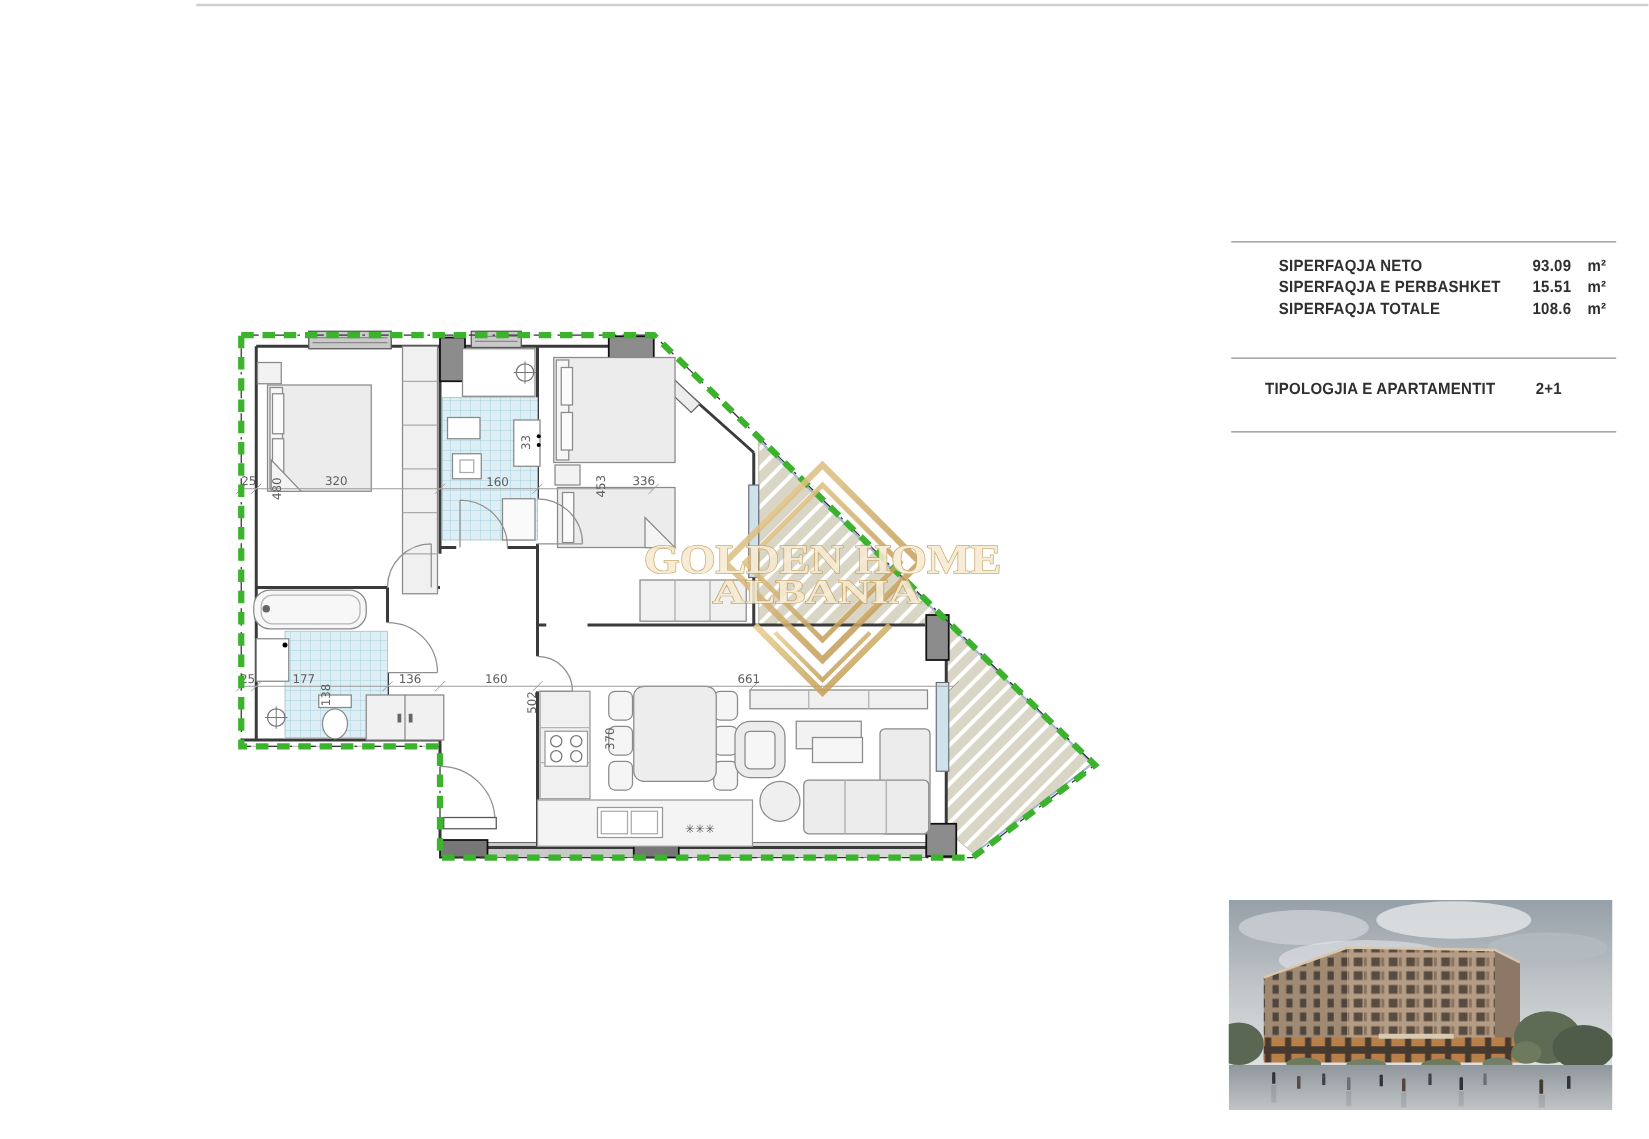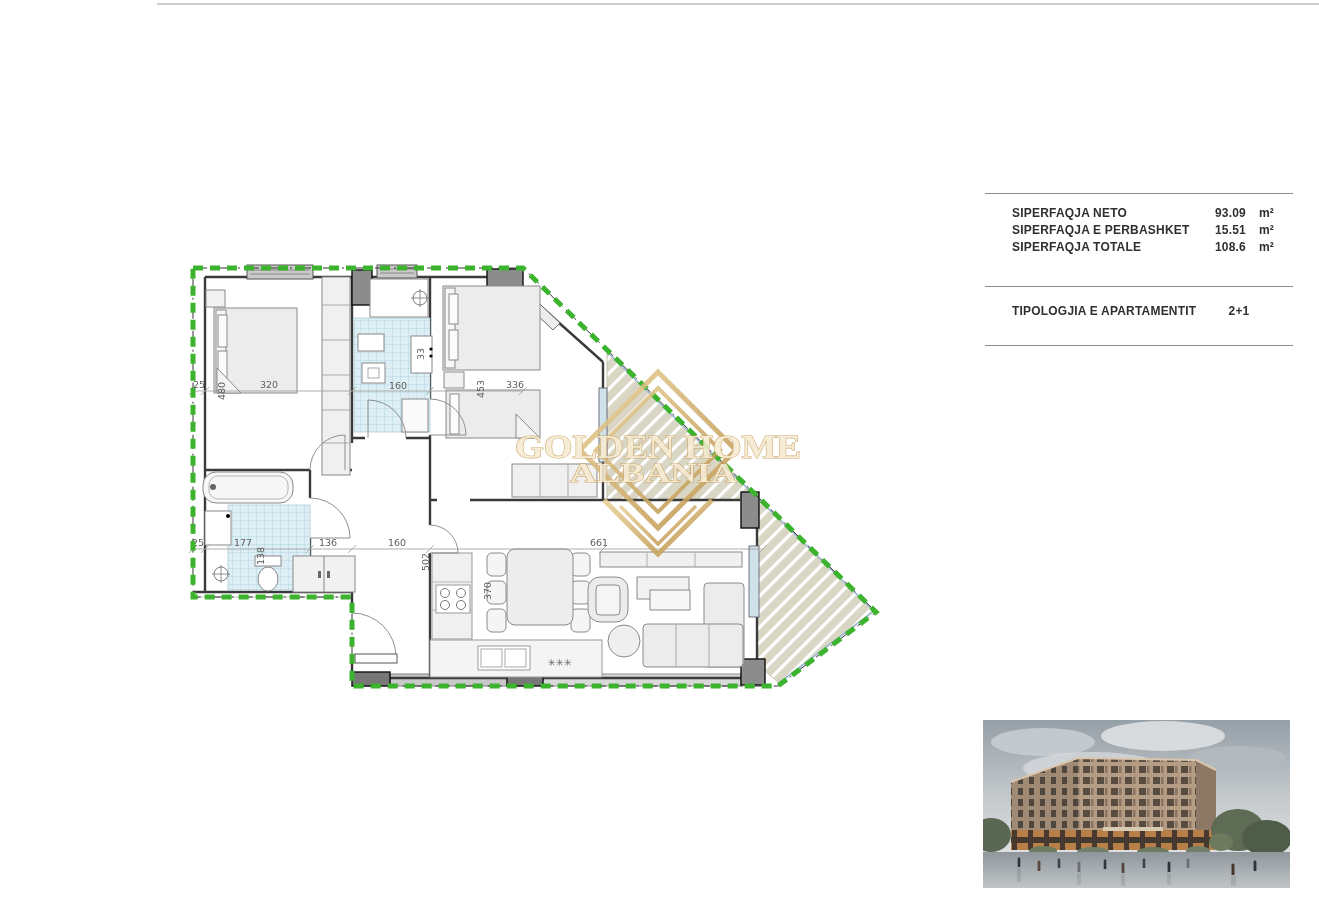--- a/index.html
+++ b/index.html
@@ -3,21 +3,21 @@
 <meta charset="utf-8">
 <style>
   html,body{margin:0;padding:0;background:#ffffff;}
   .page{position:relative;width:1319px;height:911px;background:#fff;overflow:hidden;
         font-family:"Liberation Sans",sans-serif;}
   .top-rule{position:absolute;left:157px;top:3px;right:0;height:2px;background:#cfcfcf;}
   
   .info-panel{position:absolute;left:985px;top:193px;width:308px;color:#2f2f2f;}
   .info-rule{position:absolute;left:0;width:308px;height:1px;background:#8f8f8f;}
   .rule-a{top:0;} .rule-b{top:93px;} .rule-c{top:152px;}
-  .info-rows{position:absolute;left:27px;top:12px;width:262px;}
+  .info-rows{position:absolute;left:38px;top:12px;width:262px;}
   .info-row{display:flex;align-items:baseline;height:17px;font-weight:bold;font-size:12px;
             letter-spacing:.2px;transform:scaleY(1.08);transform-origin:top left;}
   .info-row .lbl{flex:1;white-space:nowrap;}
   .info-row .val{width:46px;text-align:right;}
   .info-row .unit{width:28px;text-align:right;}
   .typ-row{position:absolute;left:27px;top:110px;width:262px;display:flex;align-items:baseline;
            font-weight:bold;font-size:12px;letter-spacing:.2px;transform:scaleY(1.08);transform-origin:top left;}
   .typ-row .lbl{flex:1;} .typ-row .val{width:70px;text-align:center;}
   
   .plan-svg{position:absolute;left:150px;top:250px;width:760px;height:450px;}

